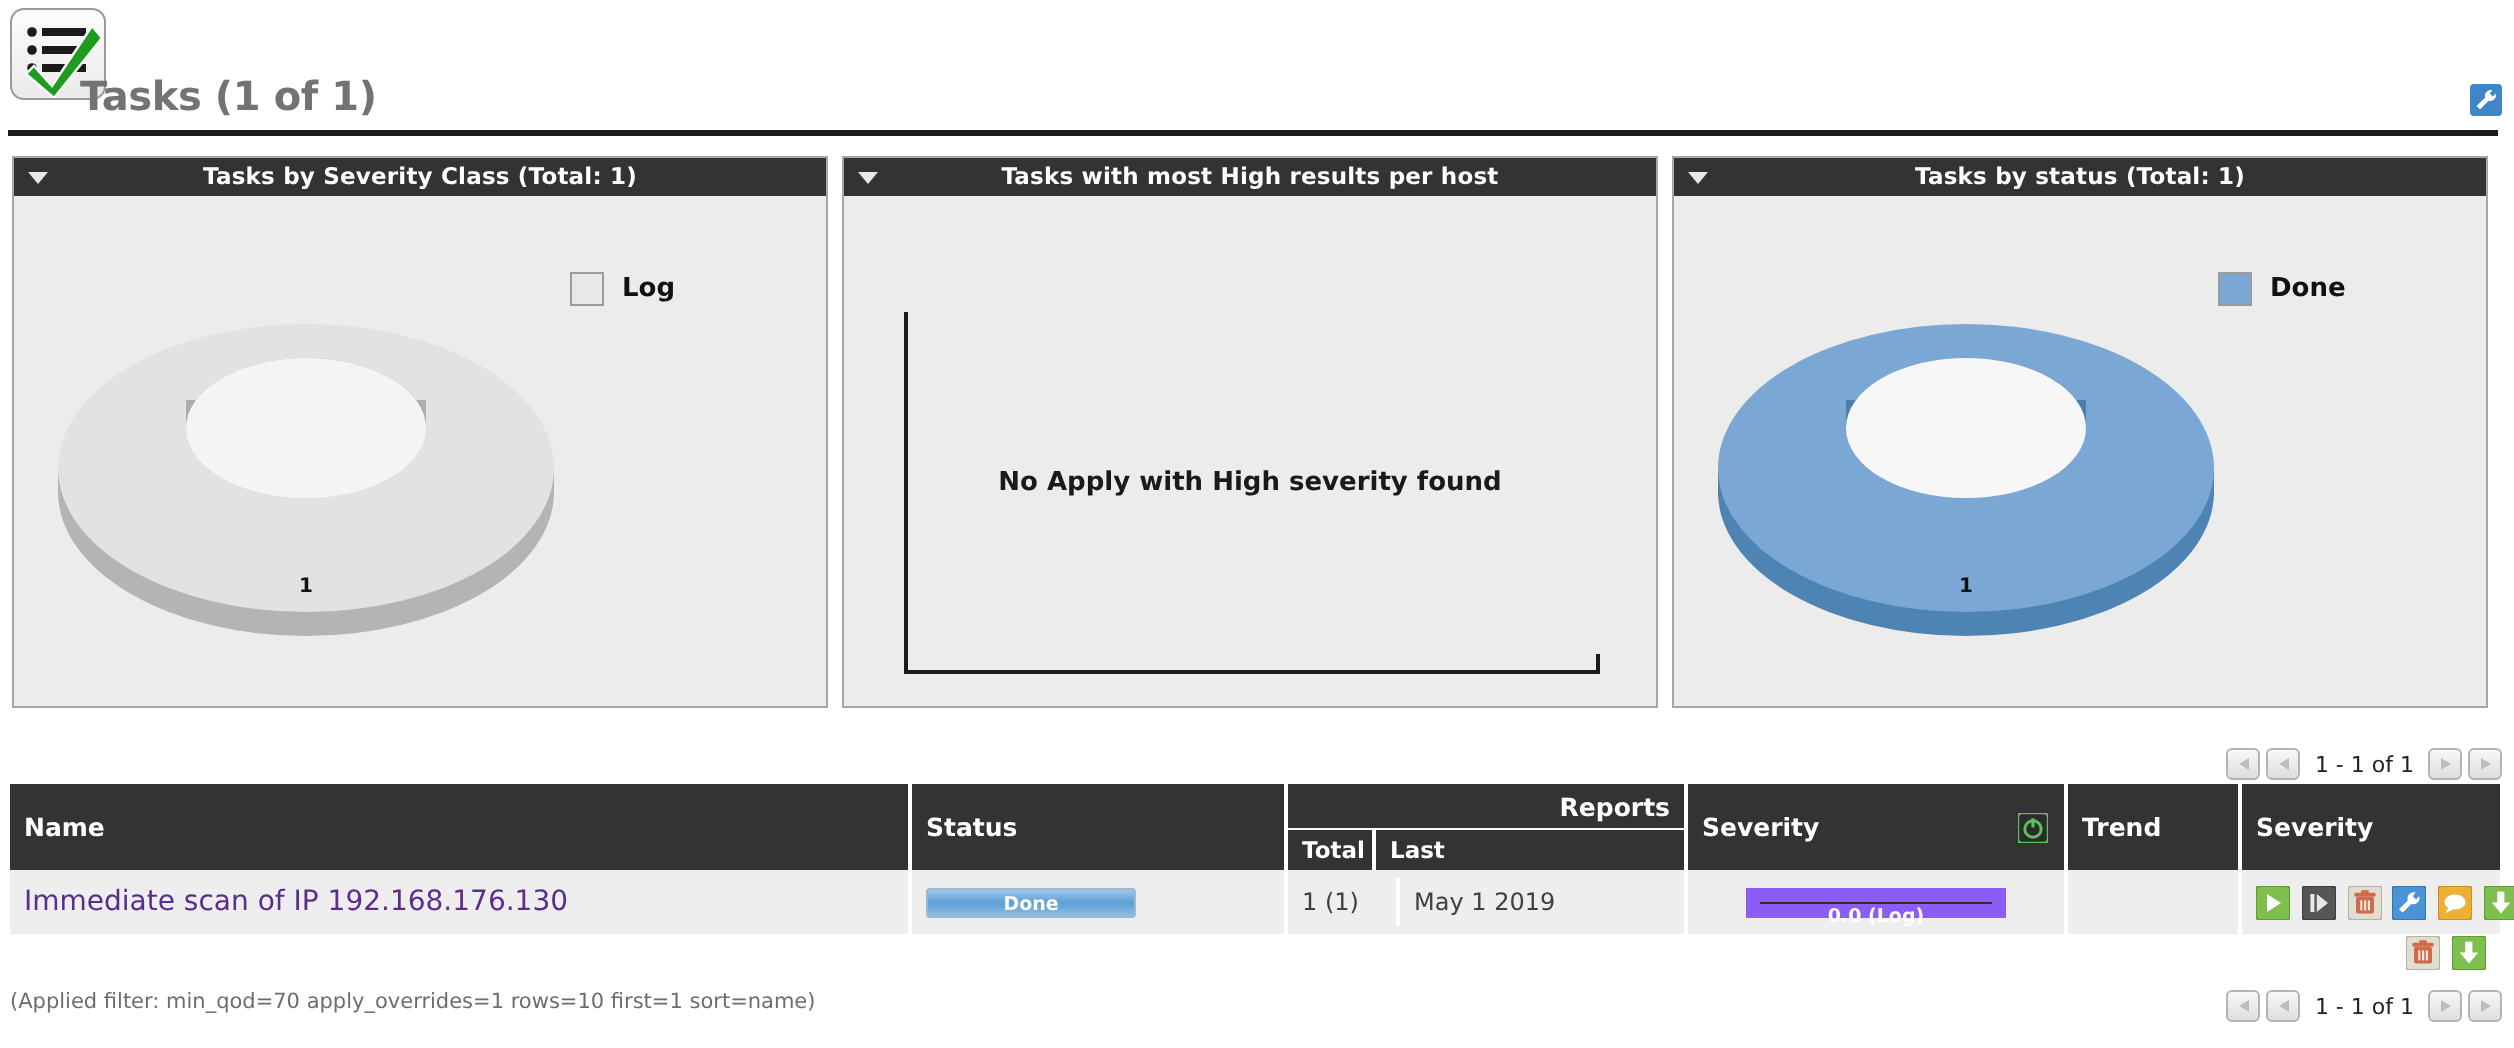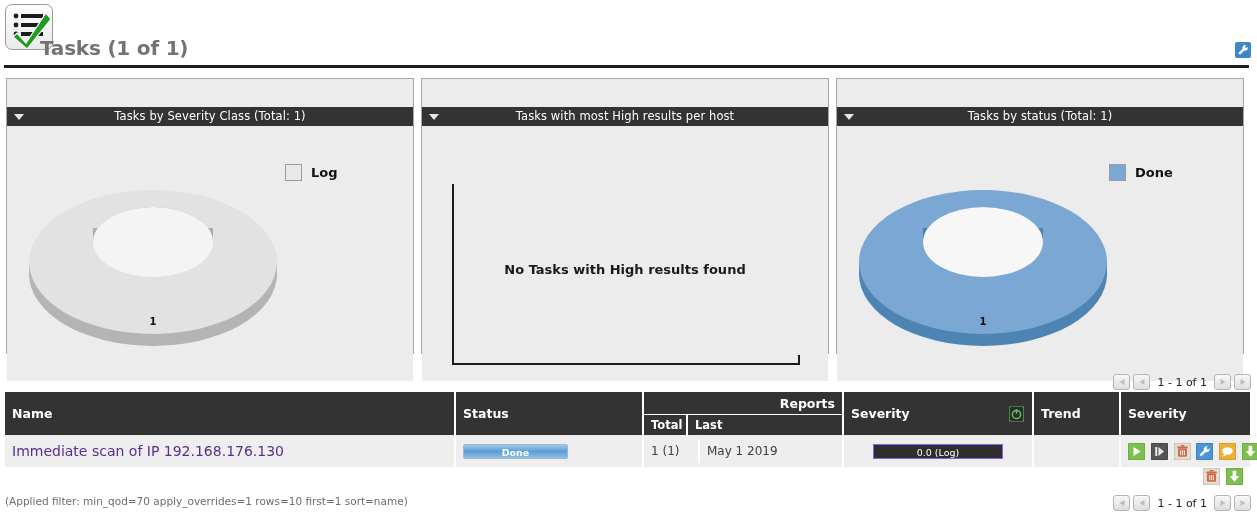--- a/index.html
+++ b/index.html
@@ -70,25 +70,24 @@
   }
   .panel.p1 { left: 6px; }
   .panel.p2 { left: 421px; }
   .panel.p3 { left: 836px; }
   .panel-bar {
     position: relative;
     height: 19px;
     background: #333333;
     color: #ffffff;
     font-size: 11.5px;
-    font-weight: normal;
+    font-weight: bold;
     text-align: center;
     line-height: 19px;
     letter-spacing: 0.1px;
-    margin-top: 28px;
   }
   .panel-toggle {
     position: absolute;
     left: 7px; top: 7px;
     width: 0; height: 0;
     border-left: 5px solid transparent;
     border-right: 5px solid transparent;
     border-top: 6px solid #e8e8e8;
     cursor: pointer;
   }
@@ -280,24 +279,24 @@
   .report-link {
     color: #404040;
     text-decoration: none;
     font-size: 12px;
     cursor: pointer;
   }
   .sev-chip {
     width: 130px; height: 15px;
     margin: 0 auto;
     background: #2e2e2e;
-    border: 1px solid #8b5cf6;
+    border: 7px solid #8b5cf6;
     color: #ffffff;
     font-size: 9.5px;
-    font-weight: normal;
+    font-weight: bold;
     text-align: center;
     line-height: 15px;
     box-sizing: border-box;
   }
   .actions-cell { white-space: nowrap; }
   .act-icon {
     display: inline-block;
     width: 17px; height: 17px;
     margin-right: 2px;
     vertical-align: middle;
@@ -413,21 +412,21 @@
       <div class="panel-bar">
         <span class="panel-toggle"></span>
         <span>Tasks with most High results per host</span>
       </div>
       <div class="panel-body">
         <div class="axes">
           <div class="axis-y"></div>
           <div class="axis-x"></div>
           <div class="axis-x-cap"></div>
         </div>
-        <div class="empty-msg">No Tasks with High results found</div>
+        <div class="empty-msg">No Apply with High severity found</div>
       </div>
     </div>
 
     <div class="panel p3">
       <div class="panel-bar">
         <span class="panel-toggle"></span>
         <span>Tasks by status (Total: 1)</span>
       </div>
       <div class="panel-body">
         <div class="legend l3">

